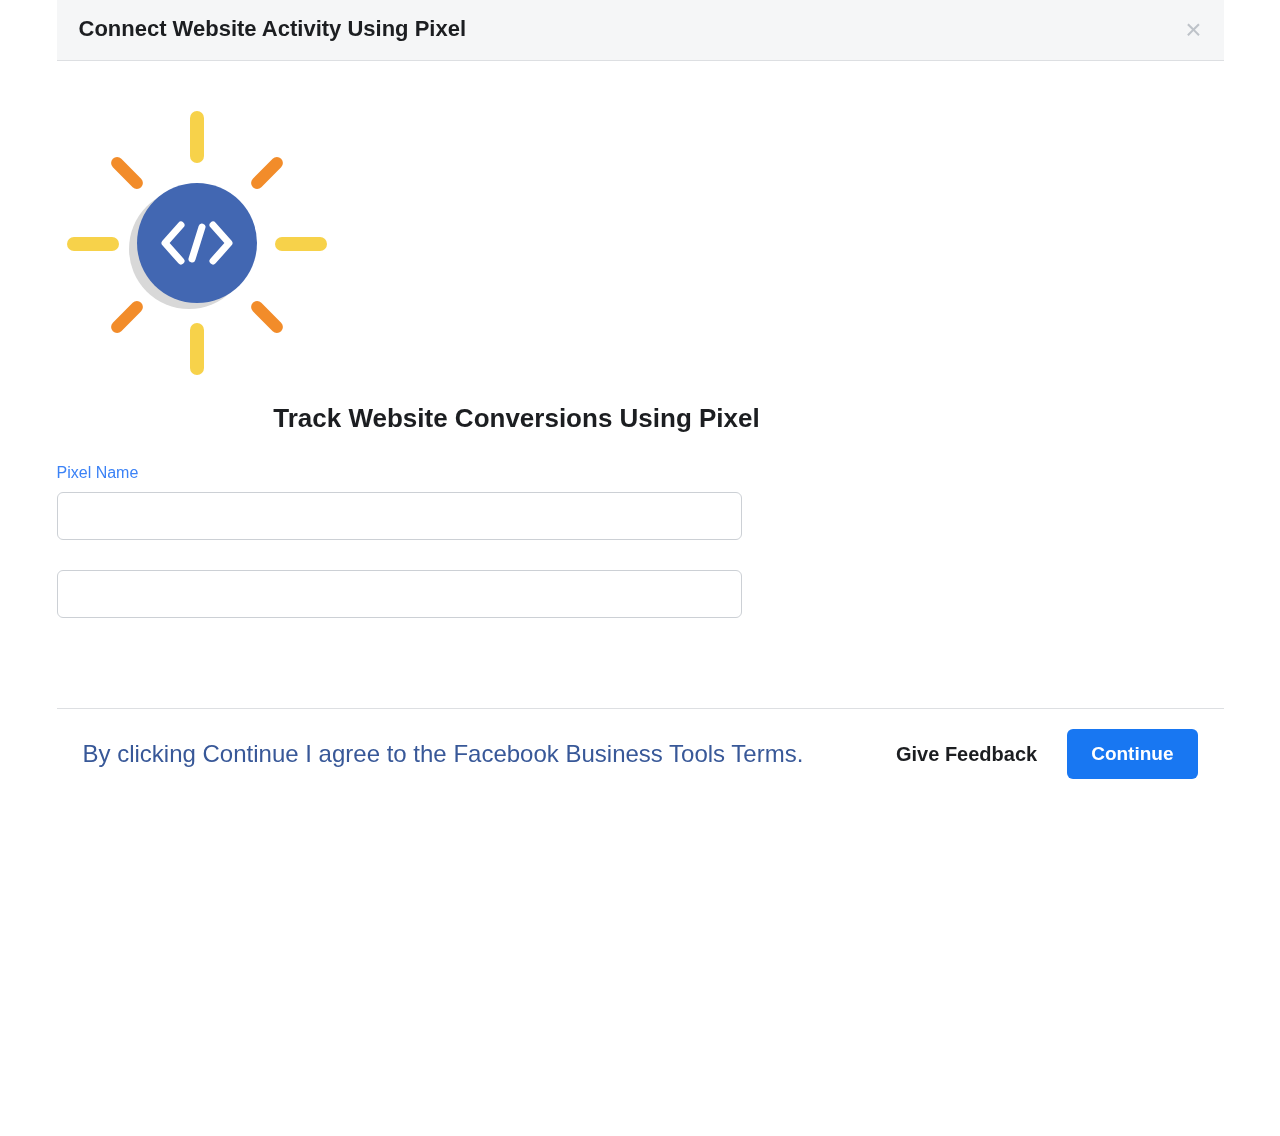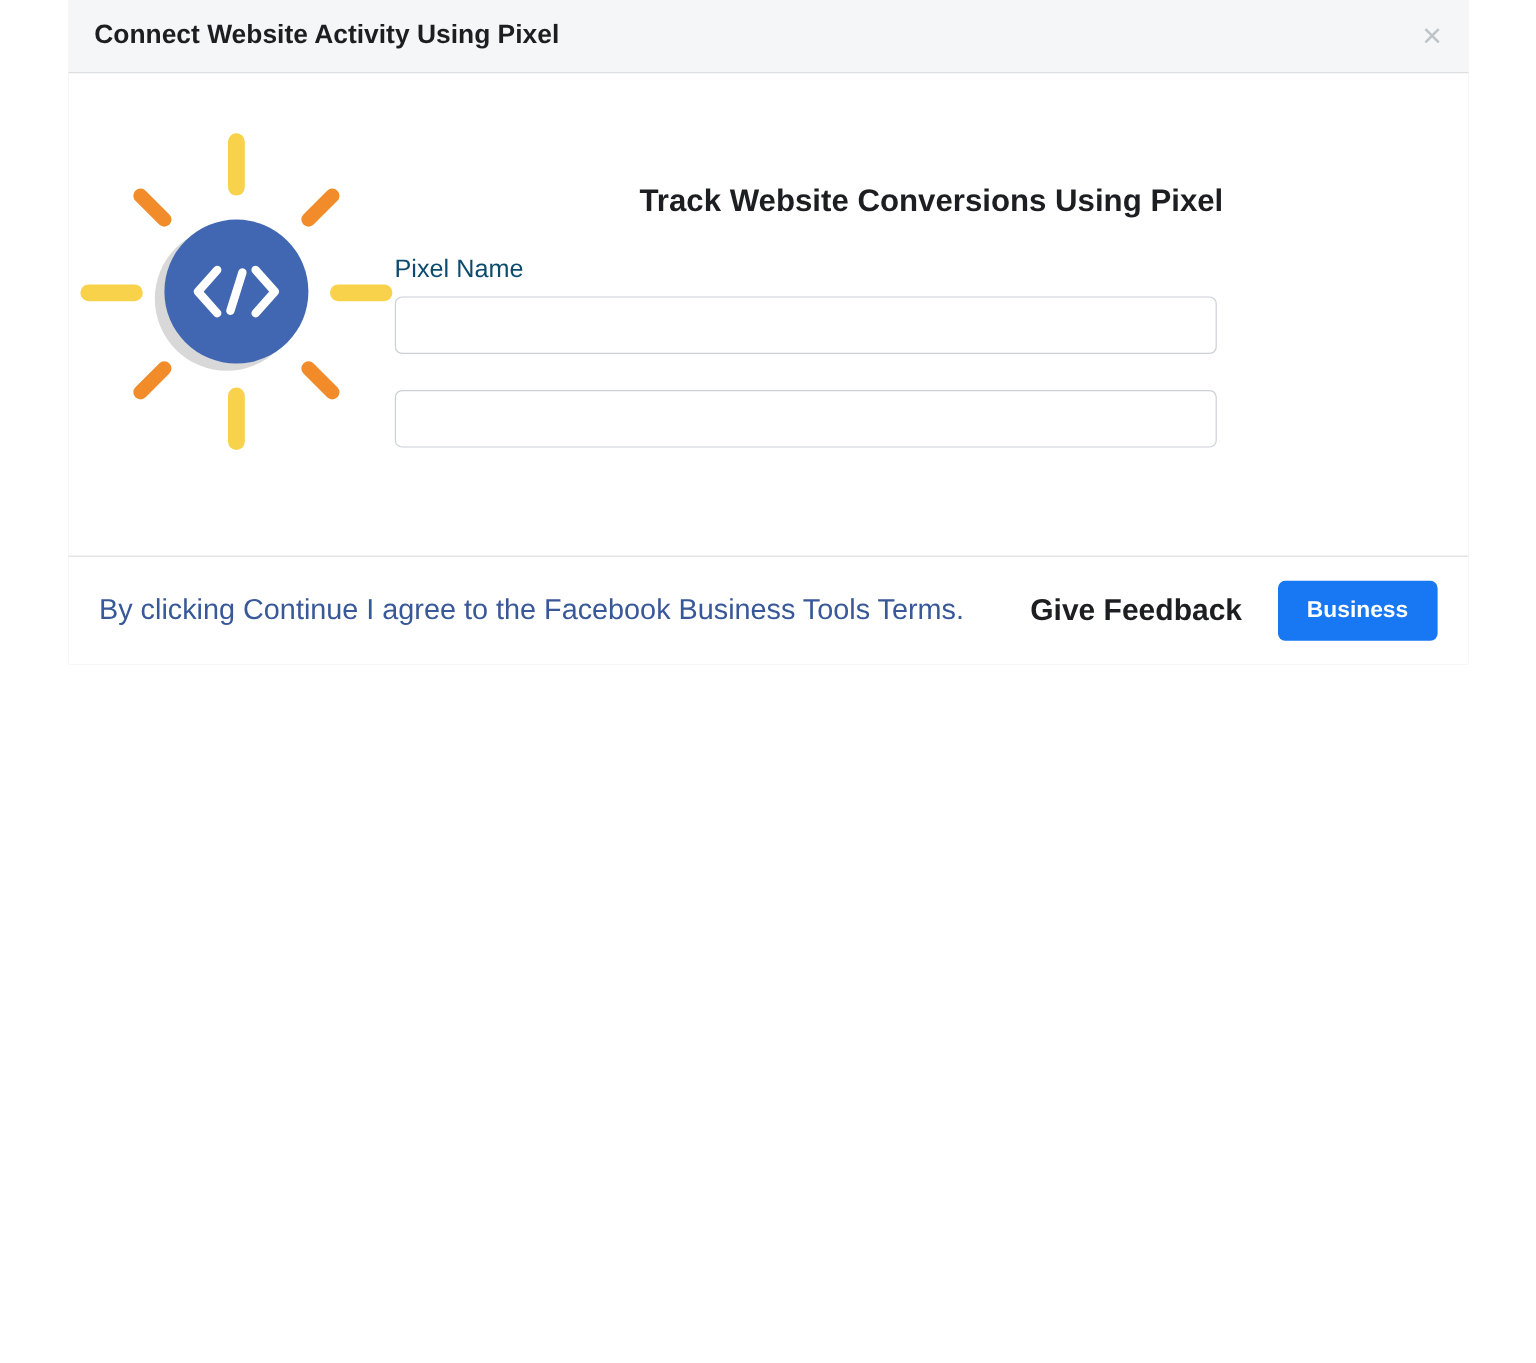--- a/index.html
+++ b/index.html
@@ -36,22 +36,22 @@
     .close-btn {
       font-size: 28px;
       color: #bec3c9;
       cursor: pointer;
       font-weight: 300;
       line-height: 1;
     }
     .modal-body {
       padding: 40px 0 60px;
       display: flex;
-      flex-direction: row;
-      align-items: flex-end;
+      flex-direction: column;
+      align-items: flex-start;
     }
     .illustration {
       width: 280px;
       height: 280px;
       position: relative;
       margin-bottom: 22px;
     }
     .sun-circle-shadow {
       position: absolute;
       width: 120px;
@@ -93,22 +93,22 @@
       font-size: 19px;
       color: #606770;
       line-height: 1.5;
       margin-bottom: 60px;
     }
     .learn-more {
       color: #385898;
       cursor: pointer;
     }
     .field-label {
-      font-size: 21px;
-      color: #0c4a6e;
+      font-size: 16px;
+      color: #3b82f6;
       margin-bottom: 10px;
     }
     .text-input {
       width: 685px;
       height: 48px;
       border: 1px solid #ccd0d5;
       border-radius: 6px;
       padding: 0 12px;
       font-size: 16px;
       margin-bottom: 30px;
@@ -125,21 +125,21 @@
       font-size: 24px;
       color: #385898;
       cursor: pointer;
     }
     .footer-actions {
       display: flex;
       align-items: center;
       gap: 30px;
     }
     .feedback-link {
-      font-size: 25px;
+      font-size: 20px;
       font-weight: bold;
       color: #1c1e21;
       cursor: pointer;
     }
     .continue-btn {
       background: #1877f2;
       color: #fff;
       border: none;
       border-radius: 6px;
       padding: 14px 24px;
@@ -193,16 +193,16 @@
       <input type="text" class="text-input" value="" style="">
 
       <input type="text" class="text-input" value="" style="">
     </div>
   </div>
 
   <div class="modal-footer">
     <div class="terms-text">By clicking Continue I agree to the Facebook Business Tools Terms.</div>
     <div class="footer-actions">
       <div class="feedback-link">Give Feedback</div>
-      <button class="continue-btn">Business</button>
+      <button class="continue-btn">Continue</button>
     </div>
   </div>
 </div>
 
 </body></html>

